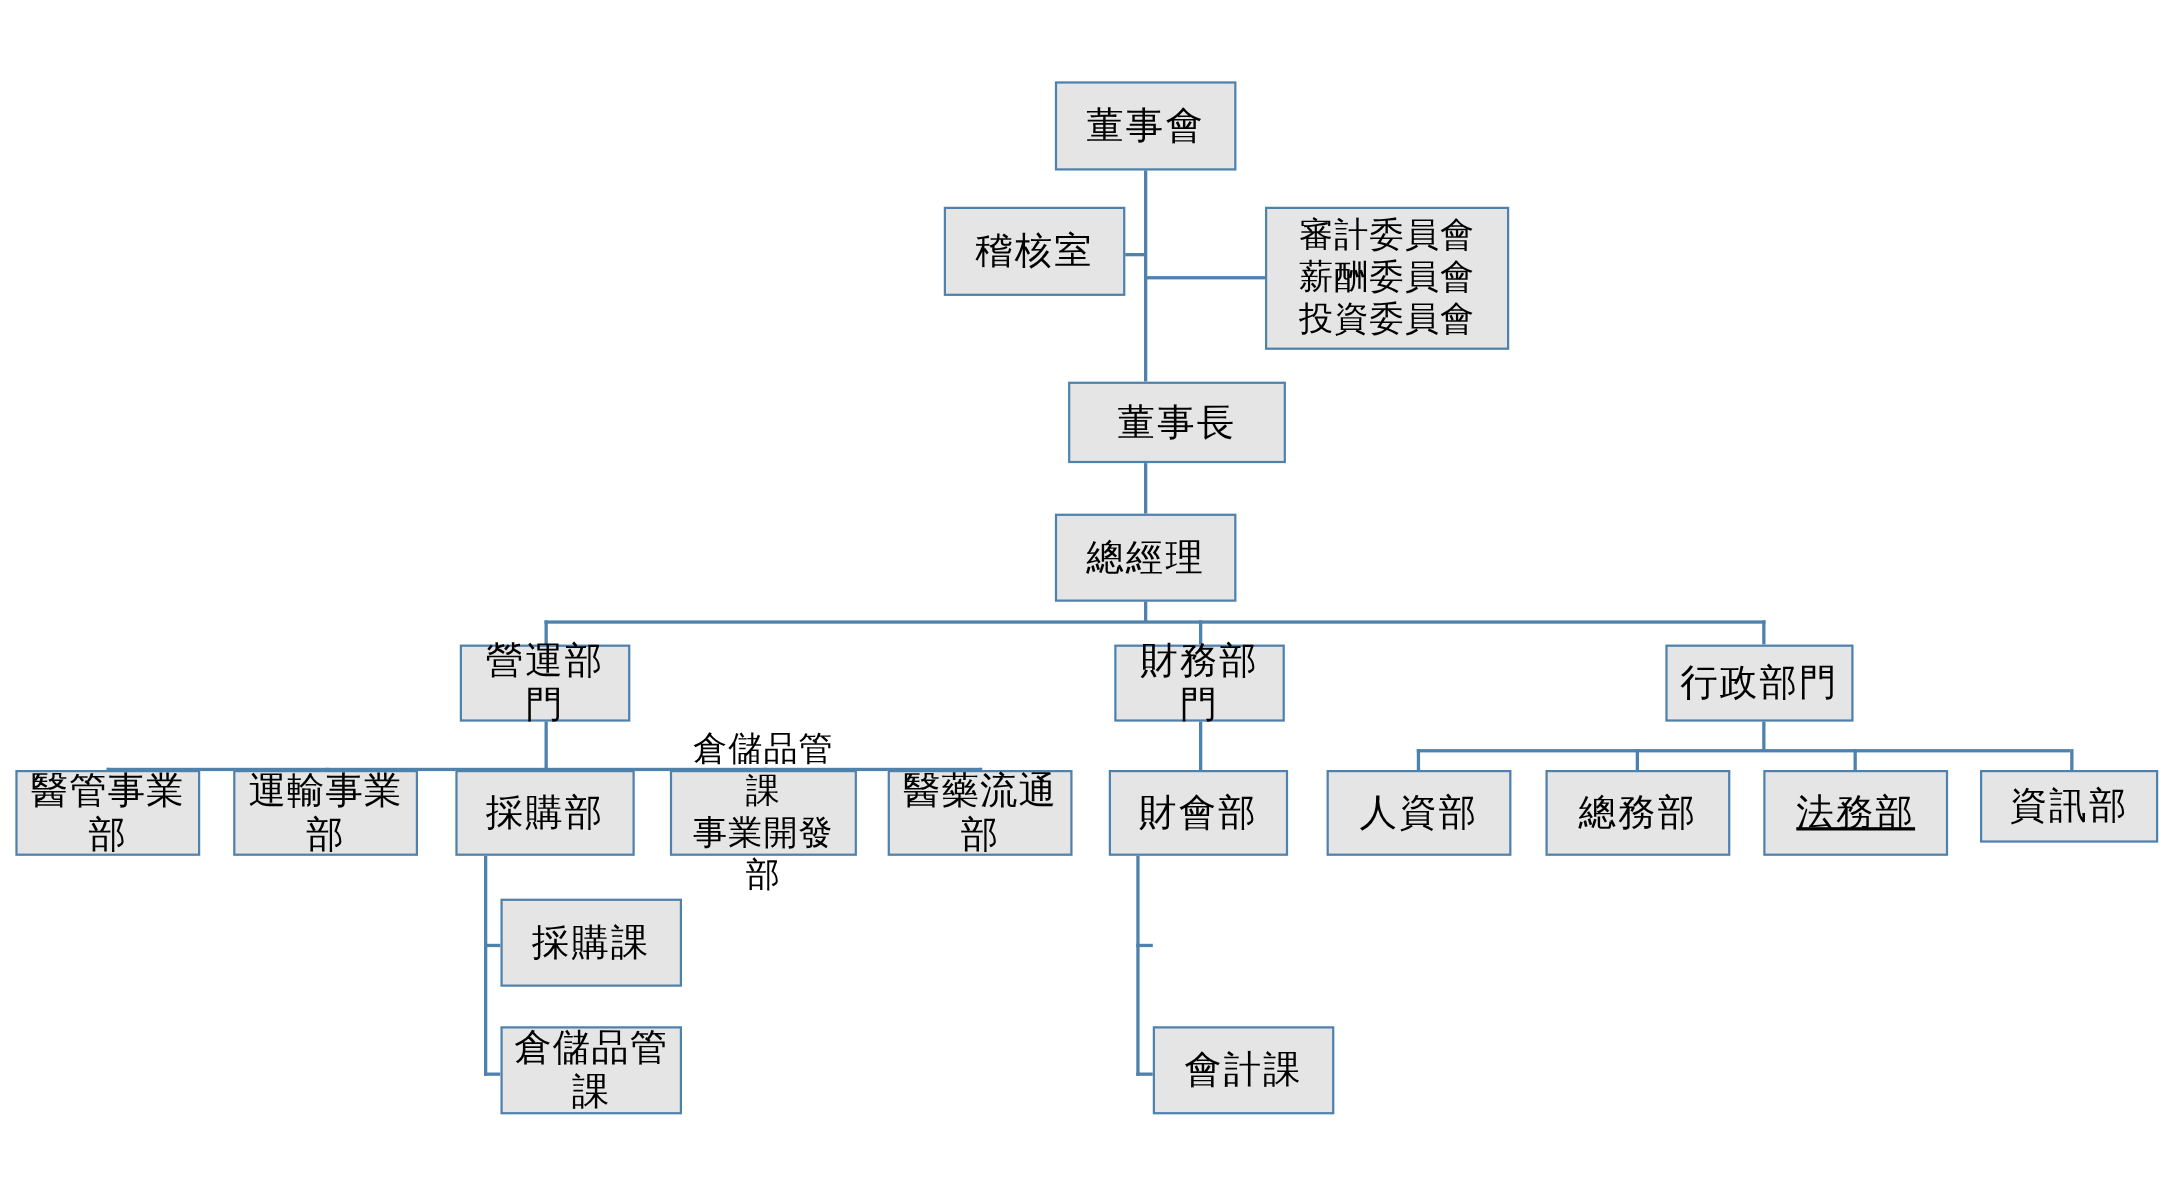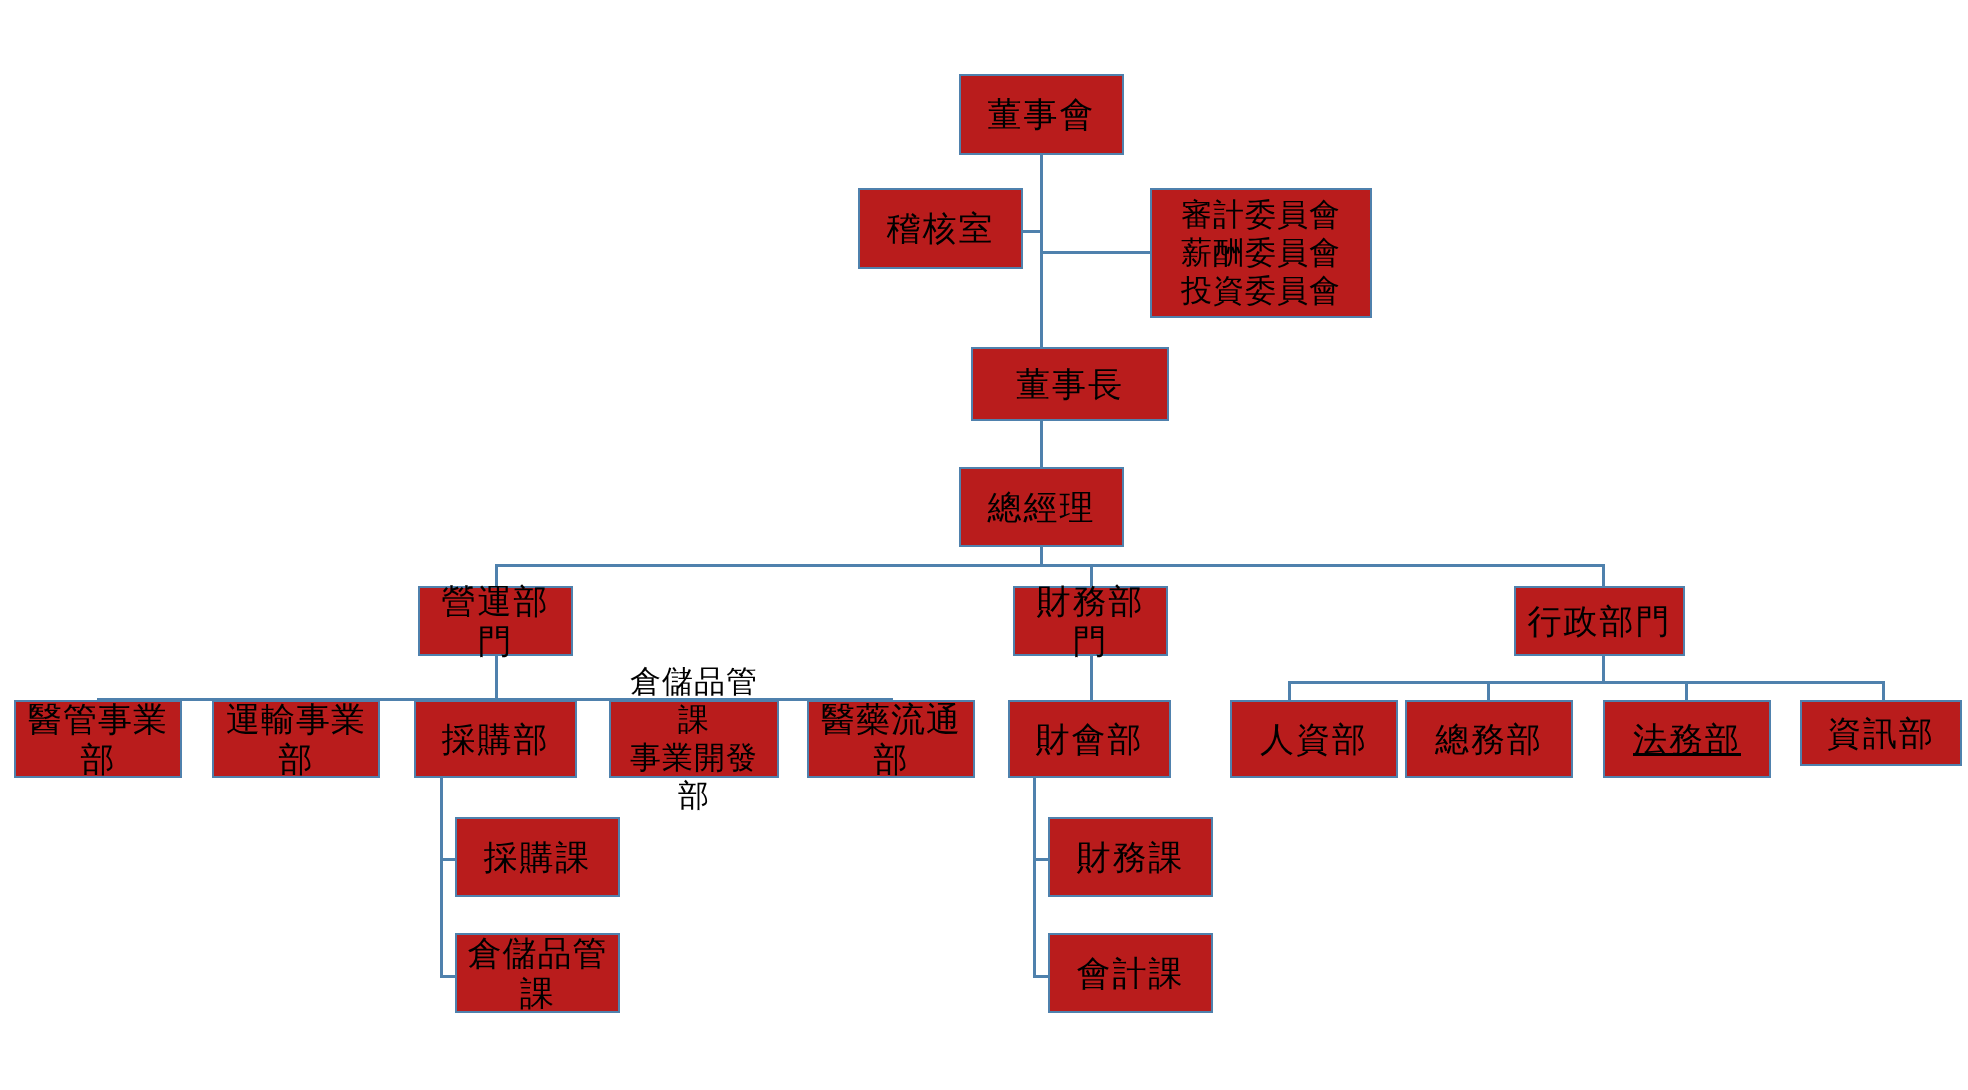--- a/index.html
+++ b/index.html
@@ -13,21 +13,21 @@
     width: 1968px;
     height: 1090px;
     background: #ffffff;
     font-family: "DejaVu Serif", "Liberation Serif", serif;
     overflow: hidden;
   }
   .node {
     position: absolute;
     box-sizing: border-box;
     border: 2px solid #4f81ad;
-    background: #b91c1c;
+    background: #e5e5e5;
     display: flex;
     align-items: center;
     justify-content: center;
     text-align: center;
     color: #000000;
     font-size: 34px;
     line-height: 1.18;
     letter-spacing: 2px;
     z-index: 2;
     white-space: pre-line;
@@ -118,29 +118,28 @@
 
   <div class="node" style="left:414px; top:700px; width:163px; height:78px;">採購部</div>
 
   <div class="node multiline" style="left:609px; top:700px; width:170px; height:78px;">倉儲品管課
 事業開發部</div>
 
   <div class="node tight" style="left:807px; top:700px; width:168px; height:78px;">醫藥流通部</div>
 
   <div class="node" style="left:1008px; top:700px; width:163px; height:78px;">財會部</div>
 
-  <div class="node" style="left:1206px; top:700px; width:168px; height:78px;margin-left:24px;">人資部</div>
+  <div class="node" style="left:1206px; top:700px; width:168px; height:78px;">人資部</div>
 
   <div class="node" style="left:1405px; top:700px; width:168px; height:78px;">總務部</div>
 
   <div class="node" style="left:1603px; top:700px; width:168px; height:78px;text-decoration:underline;">法務部</div>
 
   <div class="node" style="left:1800px; top:700px; width:162px; height:66px;">資訊部</div>
 
   <div class="node" style="left:455px; top:817px; width:165px; height:80px;">採購課</div>
 
   <div class="node tight" style="left:455px; top:933px; width:165px; height:80px;">倉儲品管課</div>
 
-  <div class="node" style="left:1048px; top:817px; width:165px; height:80px;">財務課</div>
 
   <div class="node" style="left:1048px; top:933px; width:165px; height:80px;">會計課</div>
 
 </div>
 
 </body></html>

